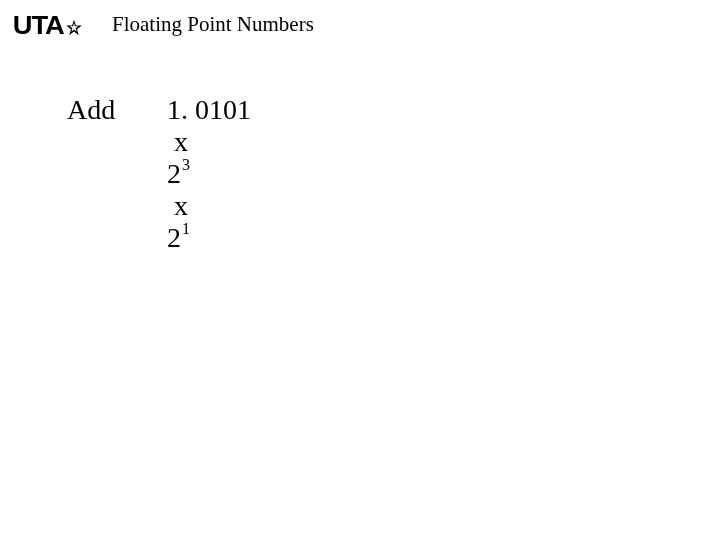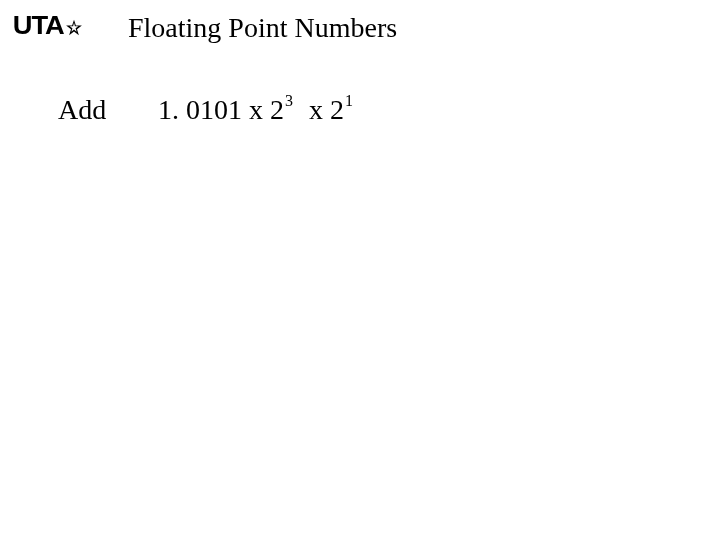--- a/index.html
+++ b/index.html
@@ -34,38 +34,39 @@
   }
   .logo-star {
     width: 18px;
     height: 18px;
     position: relative;
     top: 2px;
   }
   .title {
     position: absolute;
     top: 12px;
-    left: 128px;
-    font-size: 28px;
+    left: 112px;
+    font-size: 21px;
   }
   .row {
     position: absolute;
     top: 94px;
-    left: 58px;
+    left: 67px;
     display: flex;
     align-items: baseline;
     font-size: 28px;
   }
   .row .label {
     width: 100px;
   }
   .expr {
     display: inline-flex;
     align-items: baseline;
     gap: 0;
+    flex-direction: column;
   }
   .mant, .times, .and {
     white-space: pre;
   }
   .base {
     position: relative;
     display: inline-block;
   }
   .sup {
     position: absolute;

